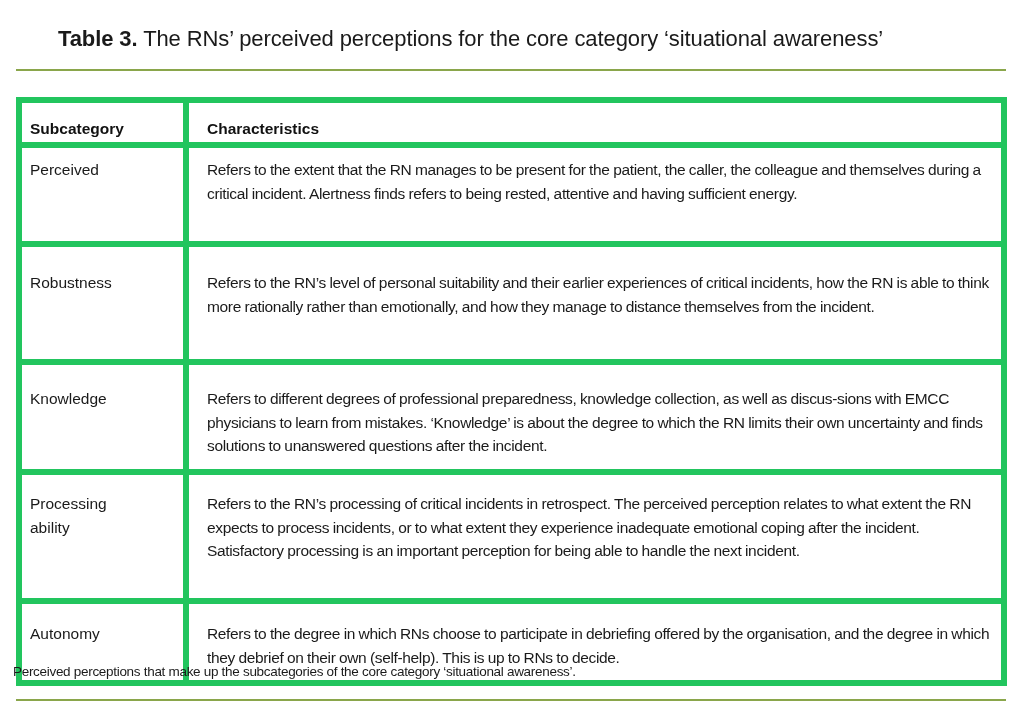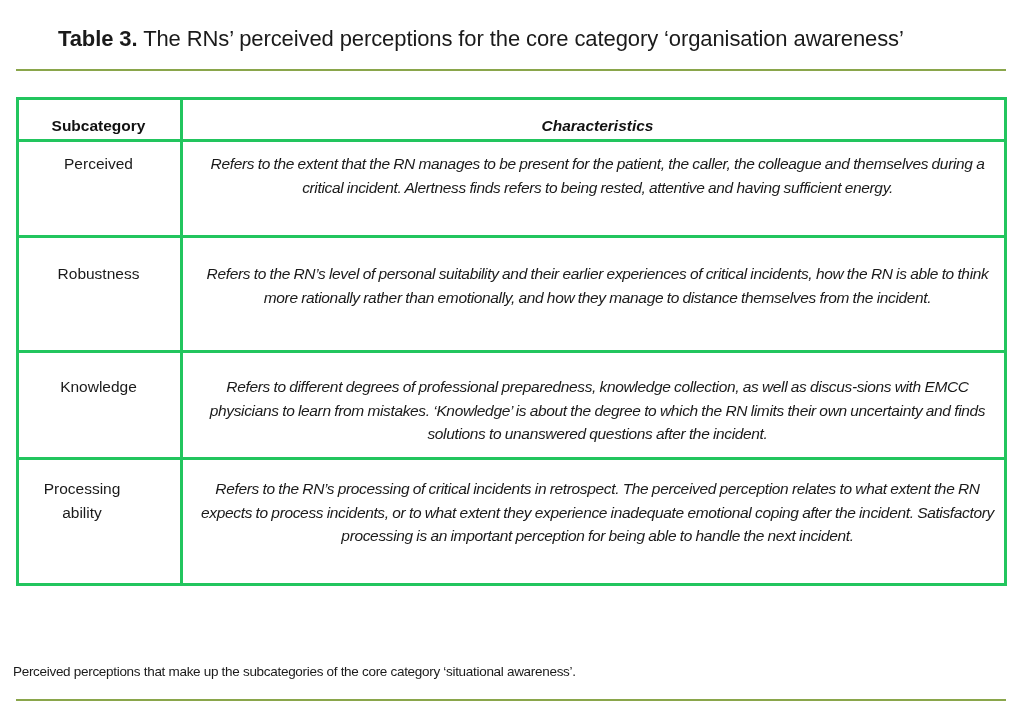--- a/index.html
+++ b/index.html
@@ -42,35 +42,35 @@
     table.data-table {
       position: absolute;
       left: 16px;
       top: 97px;
       width: 991px;
       border-collapse: collapse;
       font-size: 15.5px;
       line-height: 23.5px;
     }
     table.data-table td, table.data-table th {
-      border: 3px solid #22c55e;
+      border: 6px solid #22c55e;
       vertical-align: top;
-      text-align: center;
+      text-align: left;
       padding: 0;
     }
     table.data-table th {
       font-weight: bold;
       color: #111;
     }
     .col-sub { width: 161px; }
     .cell-inner {
       padding-left: 8px;
       padding-right: 10px;
     }
-    .col-char .cell-inner { padding-left: 18px; font-style: italic; }
+    .col-char .cell-inner { padding-left: 18px; }
 
     tr.head th { height: 39px; }
     tr.head .cell-inner { padding-top: 14px; }
 
     tr.r-alert td { height: 93px; }
     tr.r-alert .cell-inner { padding-top: 10px; }
 
     tr.r-robust td { height: 112px; }
     tr.r-robust .cell-inner { padding-top: 24px; }
 
@@ -94,21 +94,21 @@
       color: #1a1a1a;
       white-space: nowrap;
       letter-spacing: -0.3px;
     }
   </style>
 </head>
 <body>
 
 <div class="title">
   <span class="label">Table 3.</span>
-  <span>The RNs’ perceived perceptions for the core category ‘organisation awareness’</span>
+  <span>The RNs’ perceived perceptions for the core category ‘situational awareness’</span>
 </div>
 
 <div class="rule top"></div>
 
 <table class="data-table">
   <tbody>
       <tr class="head">
     <th class="col-sub">
       <div class="cell-inner">Subcategory</div>
     </th>
@@ -146,18 +146,26 @@
 
   <tr class="r-proc">
     <td class="col-sub">
       <div class="cell-inner" style="width:110px">Processing ability</div>
     </td>
     <td class="col-char">
       <div class="cell-inner char-text">Refers to the RN’s processing of critical incidents in retrospect. The perceived perception relates to what extent the RN expects to process incidents, or to what extent they experience inadequate emotional coping after the incident. Satisfactory processing is an important perception for being able to handle the next incident.</div>
     </td>
   </tr>
 
+  <tr class="r-auto">
+    <td class="col-sub">
+      <div class="cell-inner">Autonomy</div>
+    </td>
+    <td class="col-char">
+      <div class="cell-inner char-text">Refers to the degree in which RNs choose to participate in debriefing offered by the organisation, and the degree in which they debrief on their own (self-help). This is up to RNs to decide.</div>
+    </td>
+  </tr>
 </tbody>
   </table>
 
 <div class="footnote">Perceived perceptions that make up the subcategories of the core category ‘situational awareness’.</div>
 
 <div class="rule bottom"></div>
 
 </body></html>

